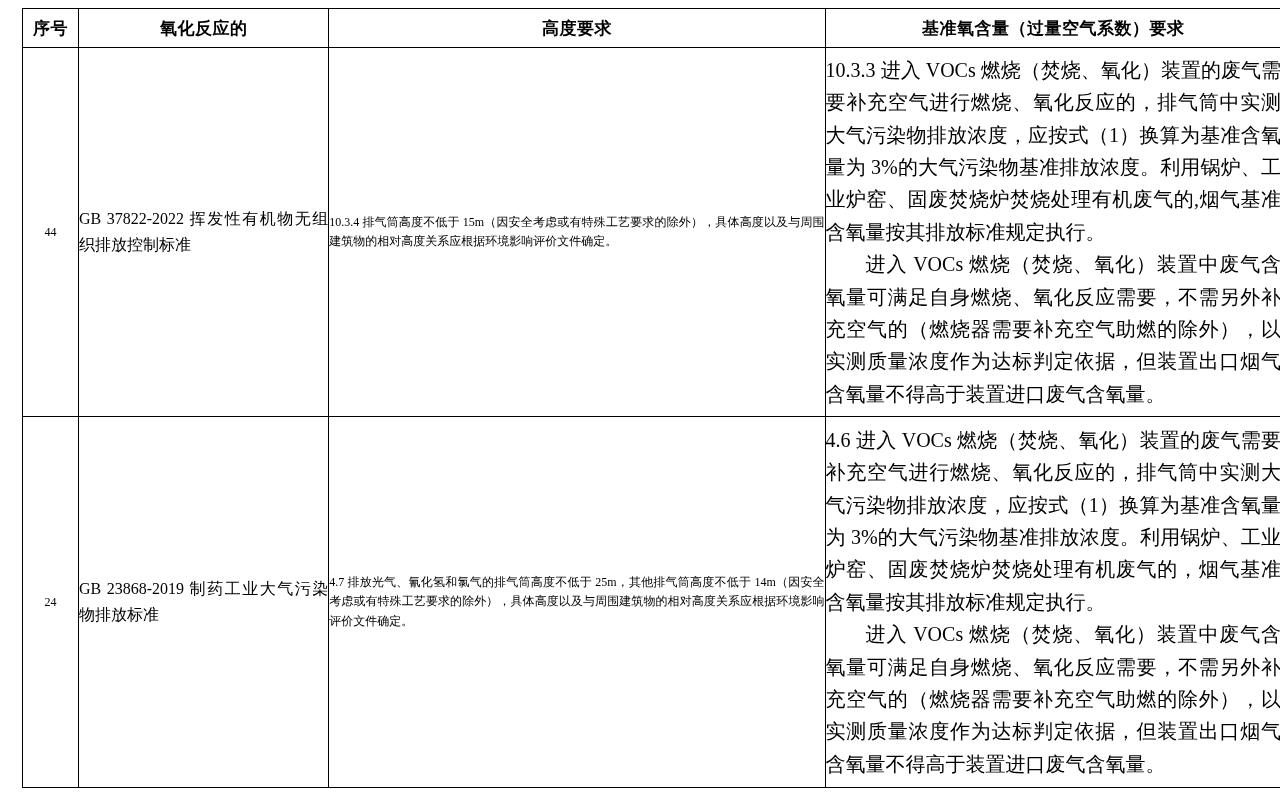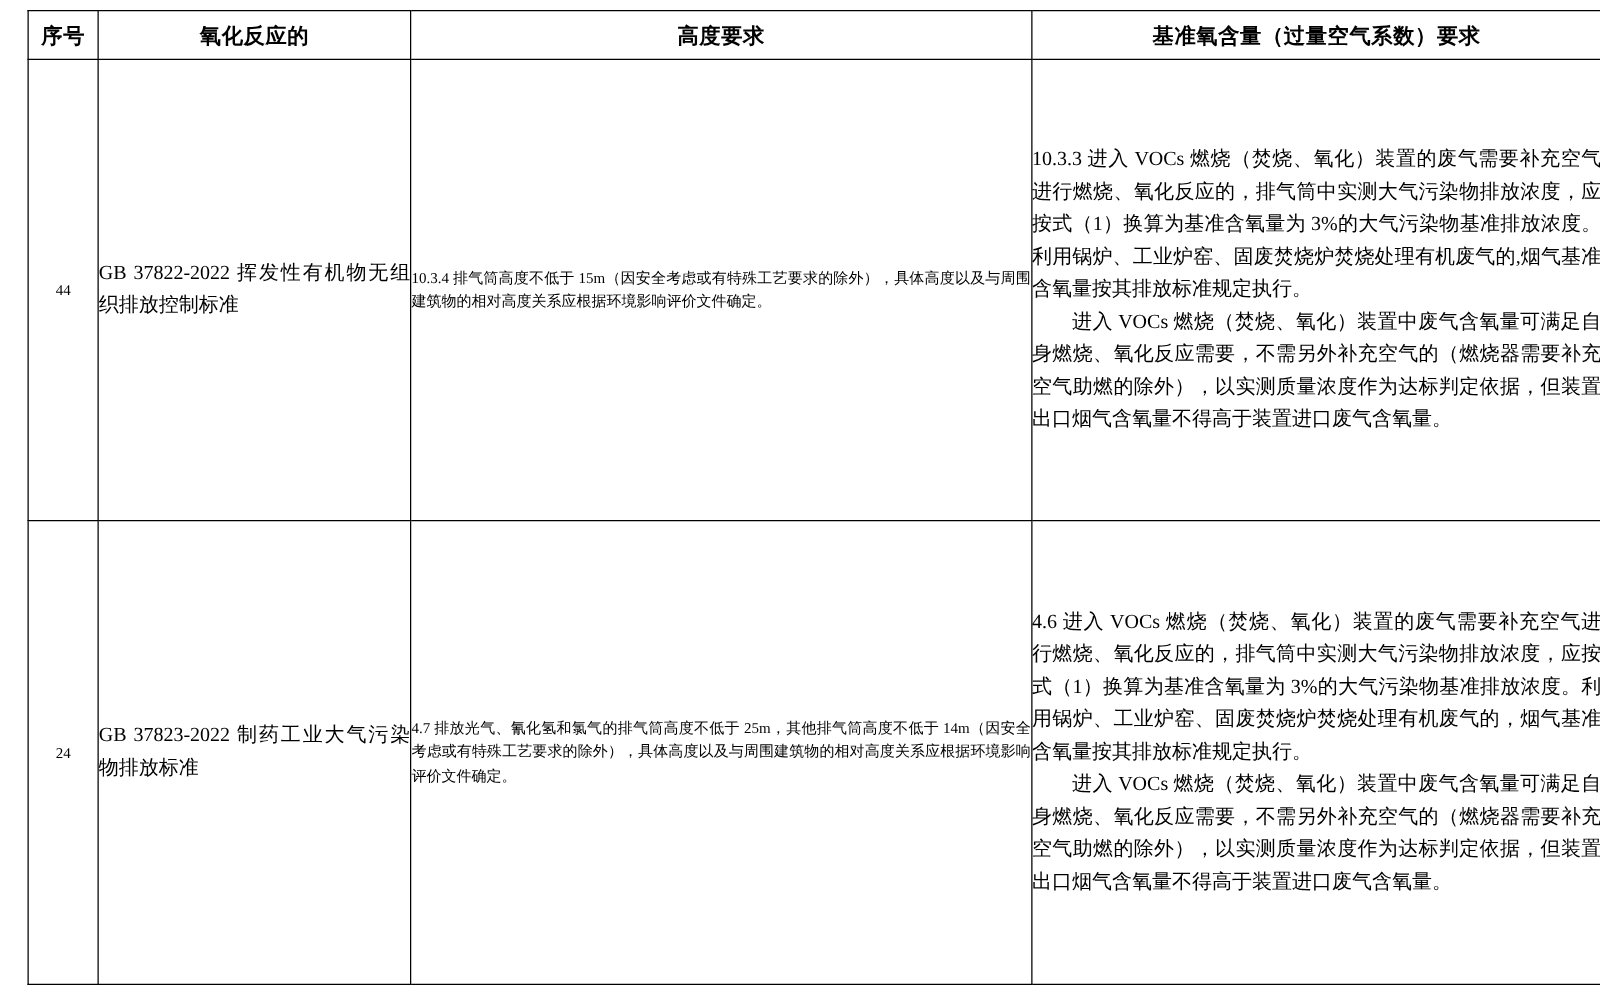--- a/index.html
+++ b/index.html
@@ -58,21 +58,21 @@
   }
   td.cell-height {
     font-size: 12px;
     line-height: 1.62;
     padding: 6px 9px 6px 9px;
     text-align: justify;
     text-justify: inter-ideograph;
     vertical-align: middle;
   }
   td.cell-oxy {
-    font-size: 16px;
+    font-size: 20px;
     line-height: 1.62;
     padding: 8px 9px 8px 9px;
     text-align: justify;
     text-justify: inter-ideograph;
     vertical-align: top;
   }
   .para {
     margin: 0;
     text-align: justify;
     text-justify: inter-ideograph;
@@ -107,21 +107,21 @@
         <td class="cell-no">44</td>
         <td class="cell-name">GB 37822-2022 挥发性有机物无组织排放控制标准</td>
         <td class="cell-height">10.3.4 排气筒高度不低于 15m（因安全考虑或有特殊工艺要求的除外），具体高度以及与周围建筑物的相对高度关系应根据环境影响评价文件确定。</td>
         <td class="cell-oxy">
           <p class="para">10.3.3 进入 VOCs 燃烧（焚烧、氧化）装置的废气需要补充空气进行燃烧、氧化反应的，排气筒中实测大气污染物排放浓度，应按式（1）换算为基准含氧量为 3%的大气污染物基准排放浓度。利用锅炉、工业炉窑、固废焚烧炉焚烧处理有机废气的,烟气基准含氧量按其排放标准规定执行。</p>
           <p class="para indent">进入 VOCs 燃烧（焚烧、氧化）装置中废气含氧量可满足自身燃烧、氧化反应需要，不需另外补充空气的（燃烧器需要补充空气助燃的除外），以实测质量浓度作为达标判定依据，但装置出口烟气含氧量不得高于装置进口废气含氧量。</p>
         </td>
       </tr>
       <tr class="row-45">
         <td class="cell-no">24</td>
-        <td class="cell-name">GB 37823-2022 制药工业大气污染物排放标准</td>
+        <td class="cell-name">GB 23868-2019 制药工业大气污染物排放标准</td>
         <td class="cell-height">4.7 排放光气、氰化氢和氯气的排气筒高度不低于 25m，其他排气筒高度不低于 14m（因安全考虑或有特殊工艺要求的除外），具体高度以及与周围建筑物的相对高度关系应根据环境影响评价文件确定。</td>
         <td class="cell-oxy">
           <p class="para">4.6 进入 VOCs 燃烧（焚烧、氧化）装置的废气需要补充空气进行燃烧、氧化反应的，排气筒中实测大气污染物排放浓度，应按式（1）换算为基准含氧量为 3%的大气污染物基准排放浓度。利用锅炉、工业炉窑、固废焚烧炉焚烧处理有机废气的，烟气基准含氧量按其排放标准规定执行。</p>
           <p class="para indent">进入 VOCs 燃烧（焚烧、氧化）装置中废气含氧量可满足自身燃烧、氧化反应需要，不需另外补充空气的（燃烧器需要补充空气助燃的除外），以实测质量浓度作为达标判定依据，但装置出口烟气含氧量不得高于装置进口废气含氧量。</p>
         </td>
       </tr>
     </tbody>
   </table>
 </div>
 

